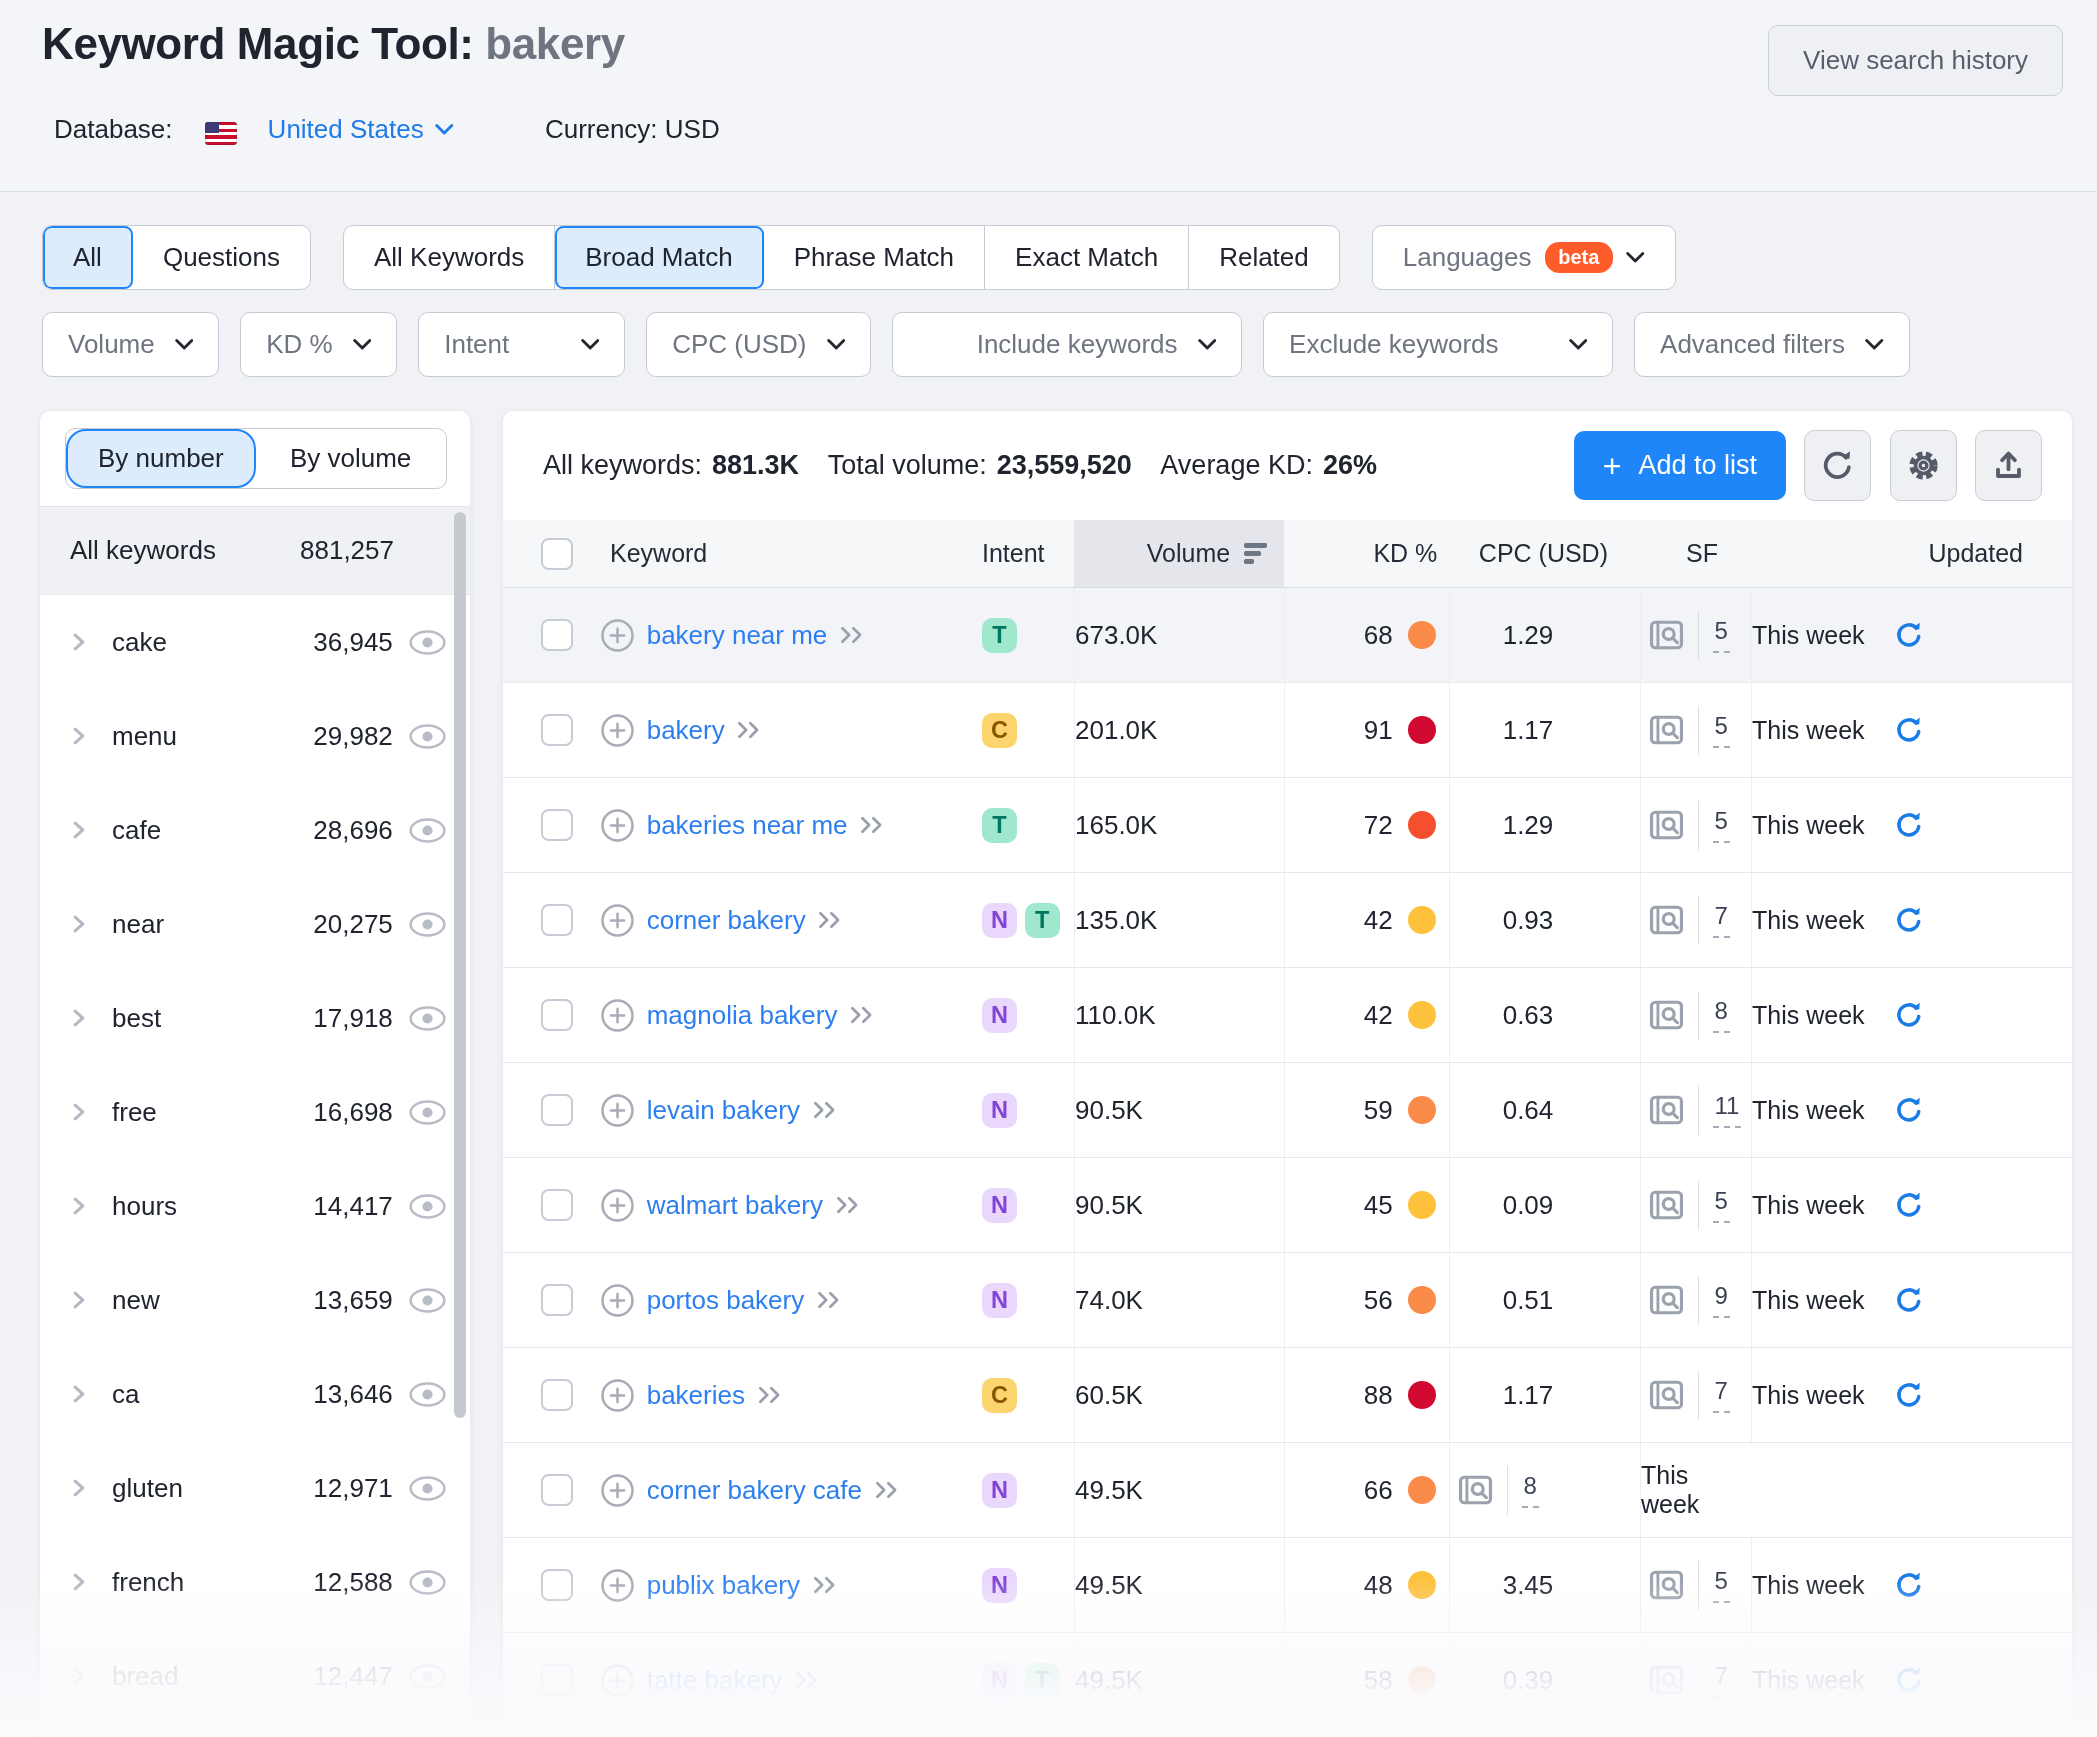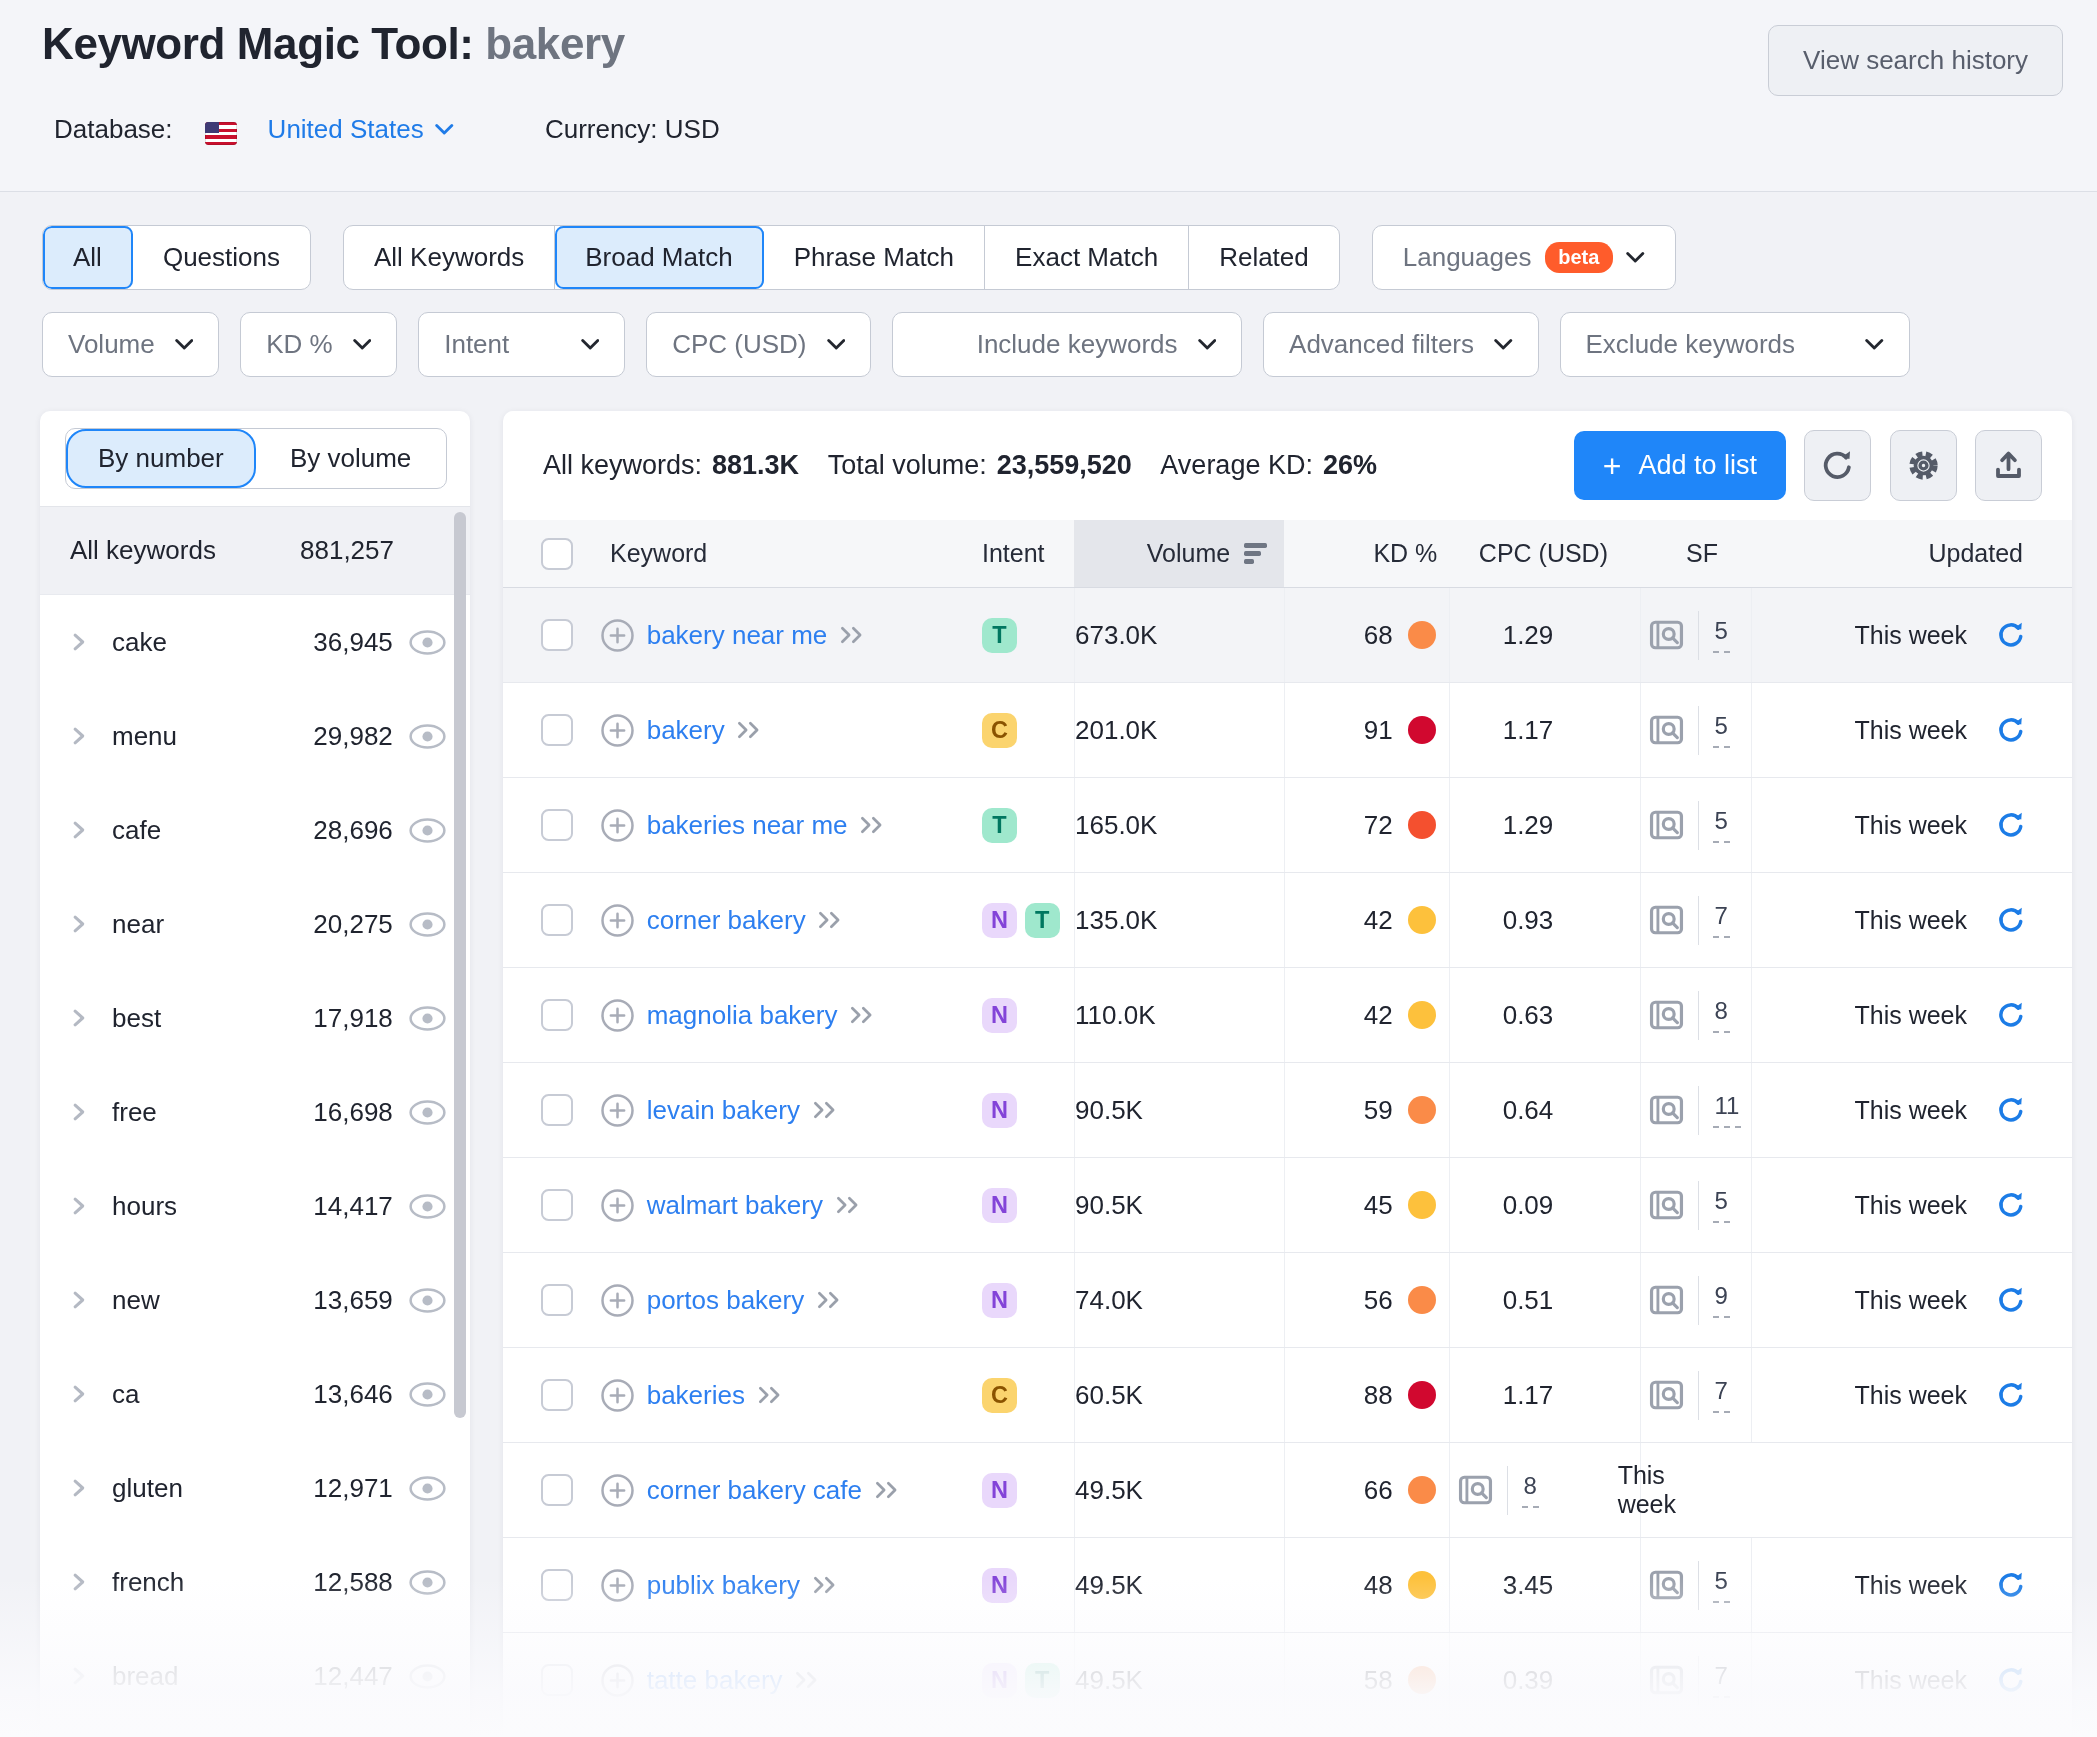--- a/index.html
+++ b/index.html
@@ -83,21 +83,21 @@
   .badge{width:35px;height:35px;border-radius:10px;display:flex;align-items:center;justify-content:center;
     font-size:23.5px;font-weight:700;}
   .vline{border-left:1.7px solid #edeff3;}
   .c-vol{justify-content:flex-start;padding-right:35px;}
   .c-kd{justify-content:flex-end;padding-right:13.4px;gap:15px;}
   .kd-dot{width:28px;height:28px;border-radius:50%;}
   .c-cpc{justify-content:center;padding-right:34px;}
   .c-sf{padding-left:8.4px;}
   .sf-div{width:1.7px;height:49px;background:#dcdfe5;margin:0 13.4px;}
   .sf-num{font-size:24px;color:#3c4354;border-bottom:2.5px dashed #a6abb5;padding:0 1.7px 5.9px;cursor:pointer;}
-  .c-upd{justify-content:flex-end;padding-right:46px;gap:29px;font-size:25px;}
+  .c-upd{padding-right:46px;gap:29px;font-size:25px;}
   .upd-refresh{color:#1c7ce6;cursor:pointer;}
   .bottom-fade{position:absolute;left:0;top:1577px;width:100%;height:160px;pointer-events:none;z-index:6;
     background:linear-gradient(180deg,rgba(248,249,252,0) 0%,rgba(250,250,253,.88) 72%,#fbfbfd 100%);}
 </style>
 </head>
 <body>
 
 <div class="top">
   <div class="title">
     <span>Keyword Magic Tool:</span><span class="query">bakery</span>
@@ -182,28 +182,28 @@
       <svg class="caret" width="18.5" height="12.6" viewBox="0 0 22 15">
         <polyline points="2,3 11,12 20,3" fill="none" stroke="currentColor" stroke-width="3.4" stroke-linecap="round" stroke-linejoin="round"></polyline>
       </svg>
     </div>
   <div class="pill" style="width:298px;justify-content:flex-end;">
       <span>Include keywords</span>
       <svg class="caret" width="18.5" height="12.6" viewBox="0 0 22 15">
         <polyline points="2,3 11,12 20,3" fill="none" stroke="currentColor" stroke-width="3.4" stroke-linecap="round" stroke-linejoin="round"></polyline>
       </svg>
     </div>
-  <div class="pill">
-      <span>Advanced filters</span>
+  <div class="pill" style="width:298px;justify-content:space-between;">
+      <span>Exclude keywords</span>
       <svg class="caret" width="18.5" height="12.6" viewBox="0 0 22 15">
         <polyline points="2,3 11,12 20,3" fill="none" stroke="currentColor" stroke-width="3.4" stroke-linecap="round" stroke-linejoin="round"></polyline>
       </svg>
     </div>
-  <div class="pill" style="width:298px;justify-content:space-between;">
-      <span>Exclude keywords</span>
+  <div class="pill">
+      <span>Advanced filters</span>
       <svg class="caret" width="18.5" height="12.6" viewBox="0 0 22 15">
         <polyline points="2,3 11,12 20,3" fill="none" stroke="currentColor" stroke-width="3.4" stroke-linecap="round" stroke-linejoin="round"></polyline>
       </svg>
     </div>
 </div>
 
 <div class="card side-card">
   <div class="toggle-wrap">
     <div class="toggle">
       <div class="toggle-opt selected">

